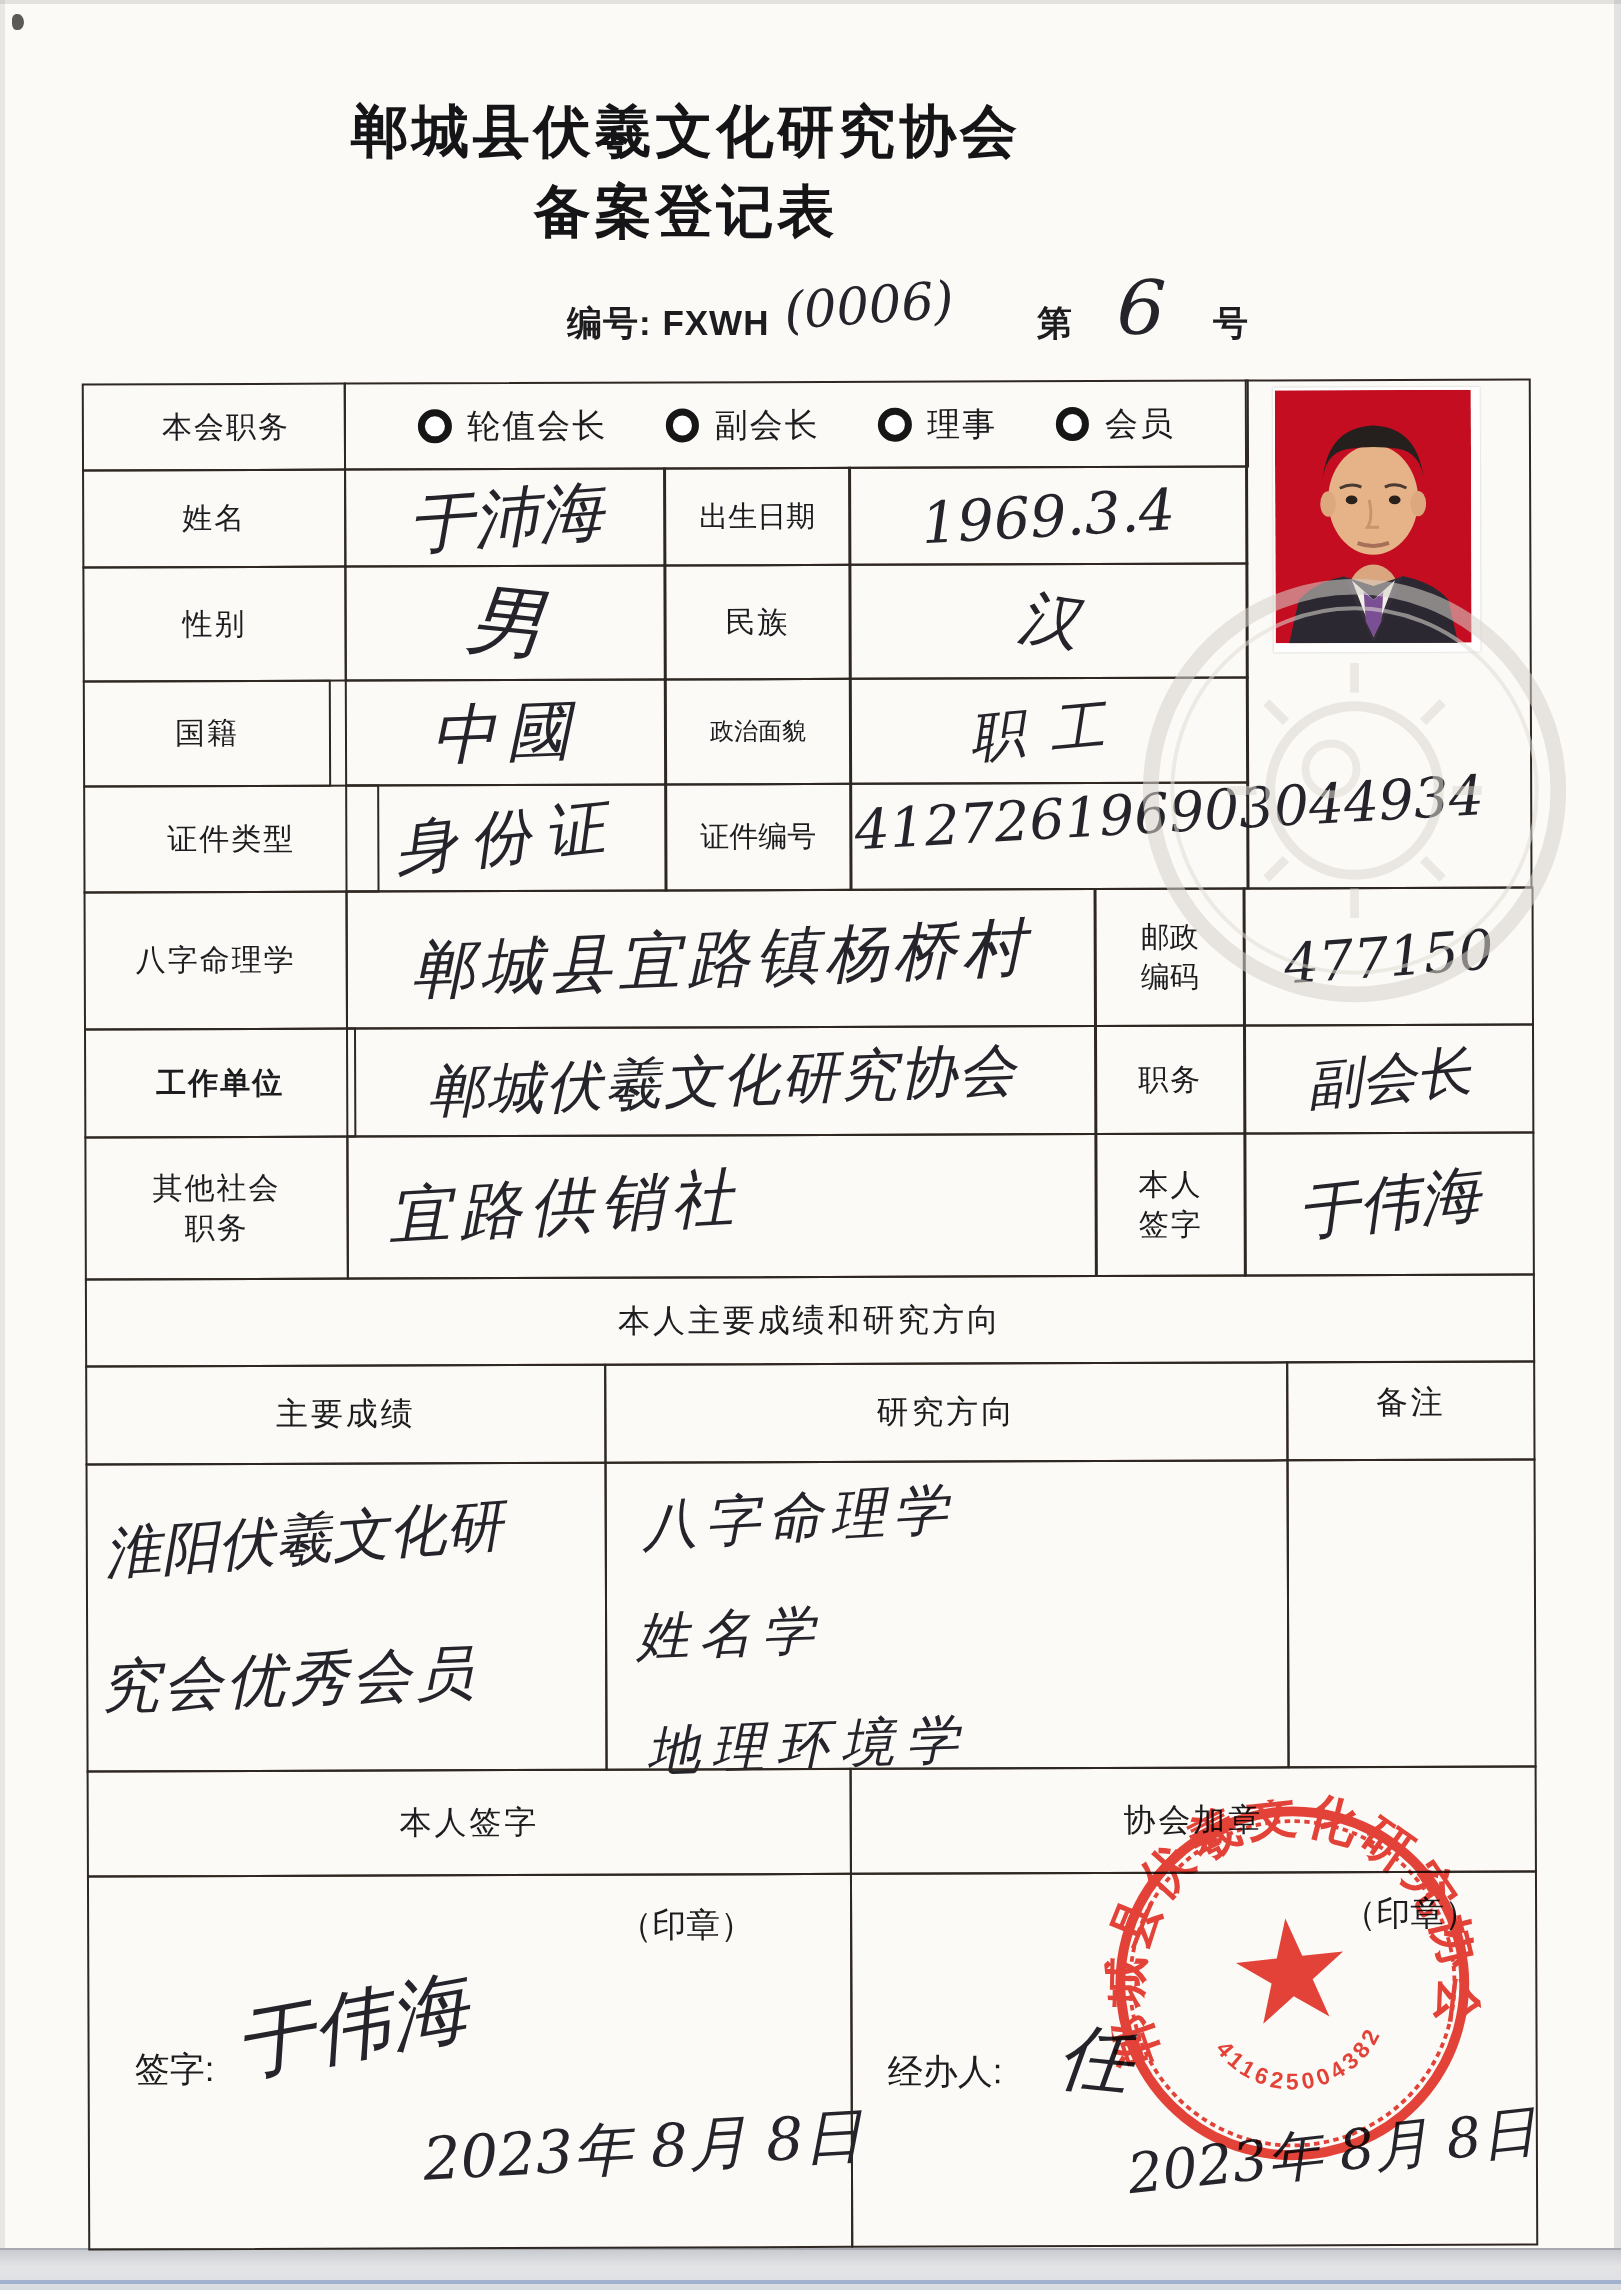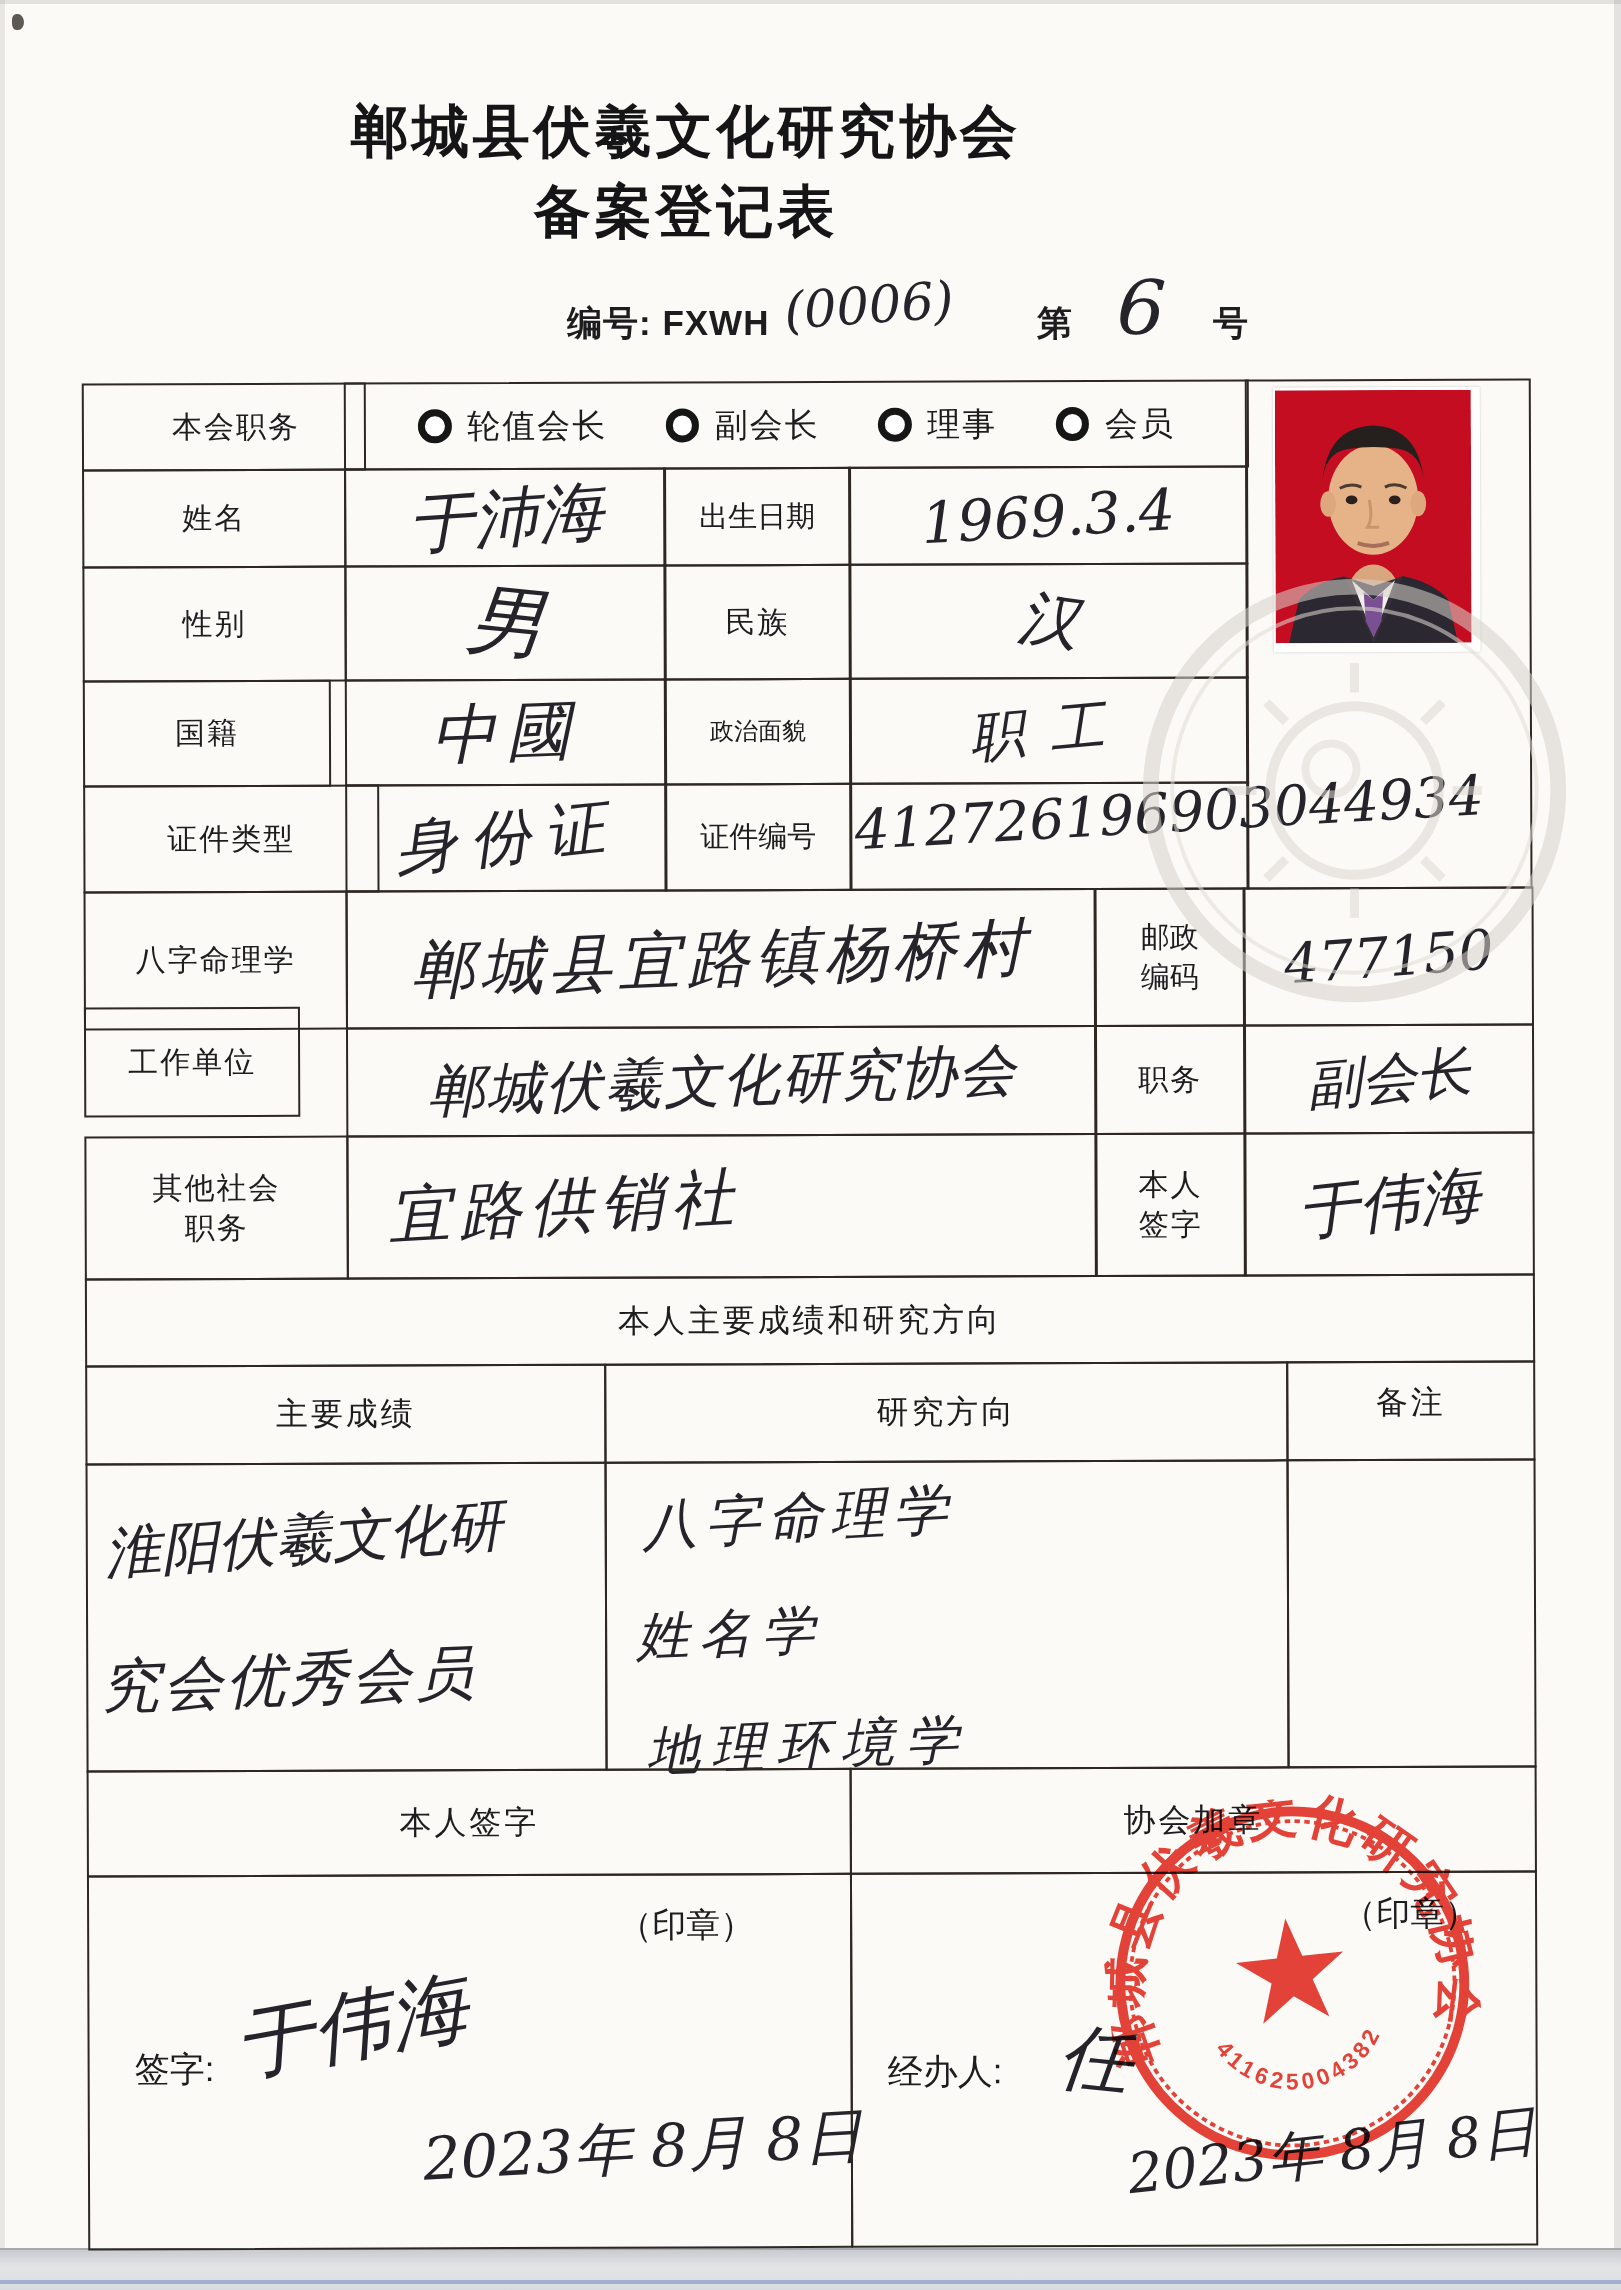--- a/index.html
+++ b/index.html
@@ -62,21 +62,21 @@
 <div class="serial-line">
   <span class="abs printed" style="left:567px;top:9.8px;font-size:35px;font-weight:bold;letter-spacing:1px;">编号: FXWH</span>
   <span class="abs hw" style="left:784px;top:-13.7px;font-size:51px;transform:rotate(-4deg);">(0006)</span>
   <span class="abs printed" style="left:1037px;top:9.8px;font-size:35px;font-weight:bold;">第</span>
   <span class="abs hw" style="left:1117px;top:-27.4px;font-size:76px;transform:rotate(3deg);">6</span>
   <span class="abs printed" style="left:1213px;top:9.8px;font-size:35px;font-weight:bold;">号</span>
 </div>
 
 <div class="table">
 
-  <div class="cell" style="left:-1px;top:-1px;width:284px;height:88px;padding-left:24px;">
+  <div class="cell" style="left:-1px;top:-1px;width:264px;height:88px;padding-left:24px;">
     <span class="lbl">本会职务</span>
   </div>
   <div class="cell" style="left:261px;top:-1px;width:905px;height:88px;">
     <div class="radio-row">
       <span class="radio-opt">
         <span class="radio"></span>
         <span class="radio-lbl">轮值会长</span>
       </span>
       <span class="radio-opt">
         <span class="radio"></span>
@@ -174,21 +174,21 @@
   <div class="cell" style="left:261px;top:507px;width:751px;height:139px;">
     <span class="hw" style="font-size:63px;transform:rotate(-2deg);letter-spacing:5.9px;">郸城县宜路镇杨桥村</span>
   </div>
   <div class="cell" style="left:1009px;top:507px;width:152px;height:139px;align-items:center;">
     <span class="lbl" style="width:69px;font-size:29px;letter-spacing:0;">邮政编码</span>
   </div>
   <div class="cell" style="left:1158px;top:507px;width:291px;height:139px;">
     <span class="hw" style="font-size:55px;transform:rotate(-4deg);">477150</span>
   </div>
 
-  <div class="cell" style="left:-1px;top:623px;width:216px;height:110px;">
+  <div class="cell" style="left:-1px;top:644px;width:272px;height:110px;font-weight:bold;">
     <span class="lbl">工作单位</span>
   </div>
   <div class="cell" style="left:261px;top:644px;width:751px;height:110px;">
     <span class="hw" style="font-size:57px;transform:rotate(-2deg);letter-spacing:2px;">郸城伏羲文化研究协会</span>
   </div>
   <div class="cell" style="left:1009px;top:644px;width:152px;height:110px;">
     <span class="lbl">职务</span>
   </div>
   <div class="cell" style="left:1158px;top:644px;width:291px;height:110px;">
     <span class="hw" style="font-size:55px;transform:rotate(-5deg);">副会长</span>

